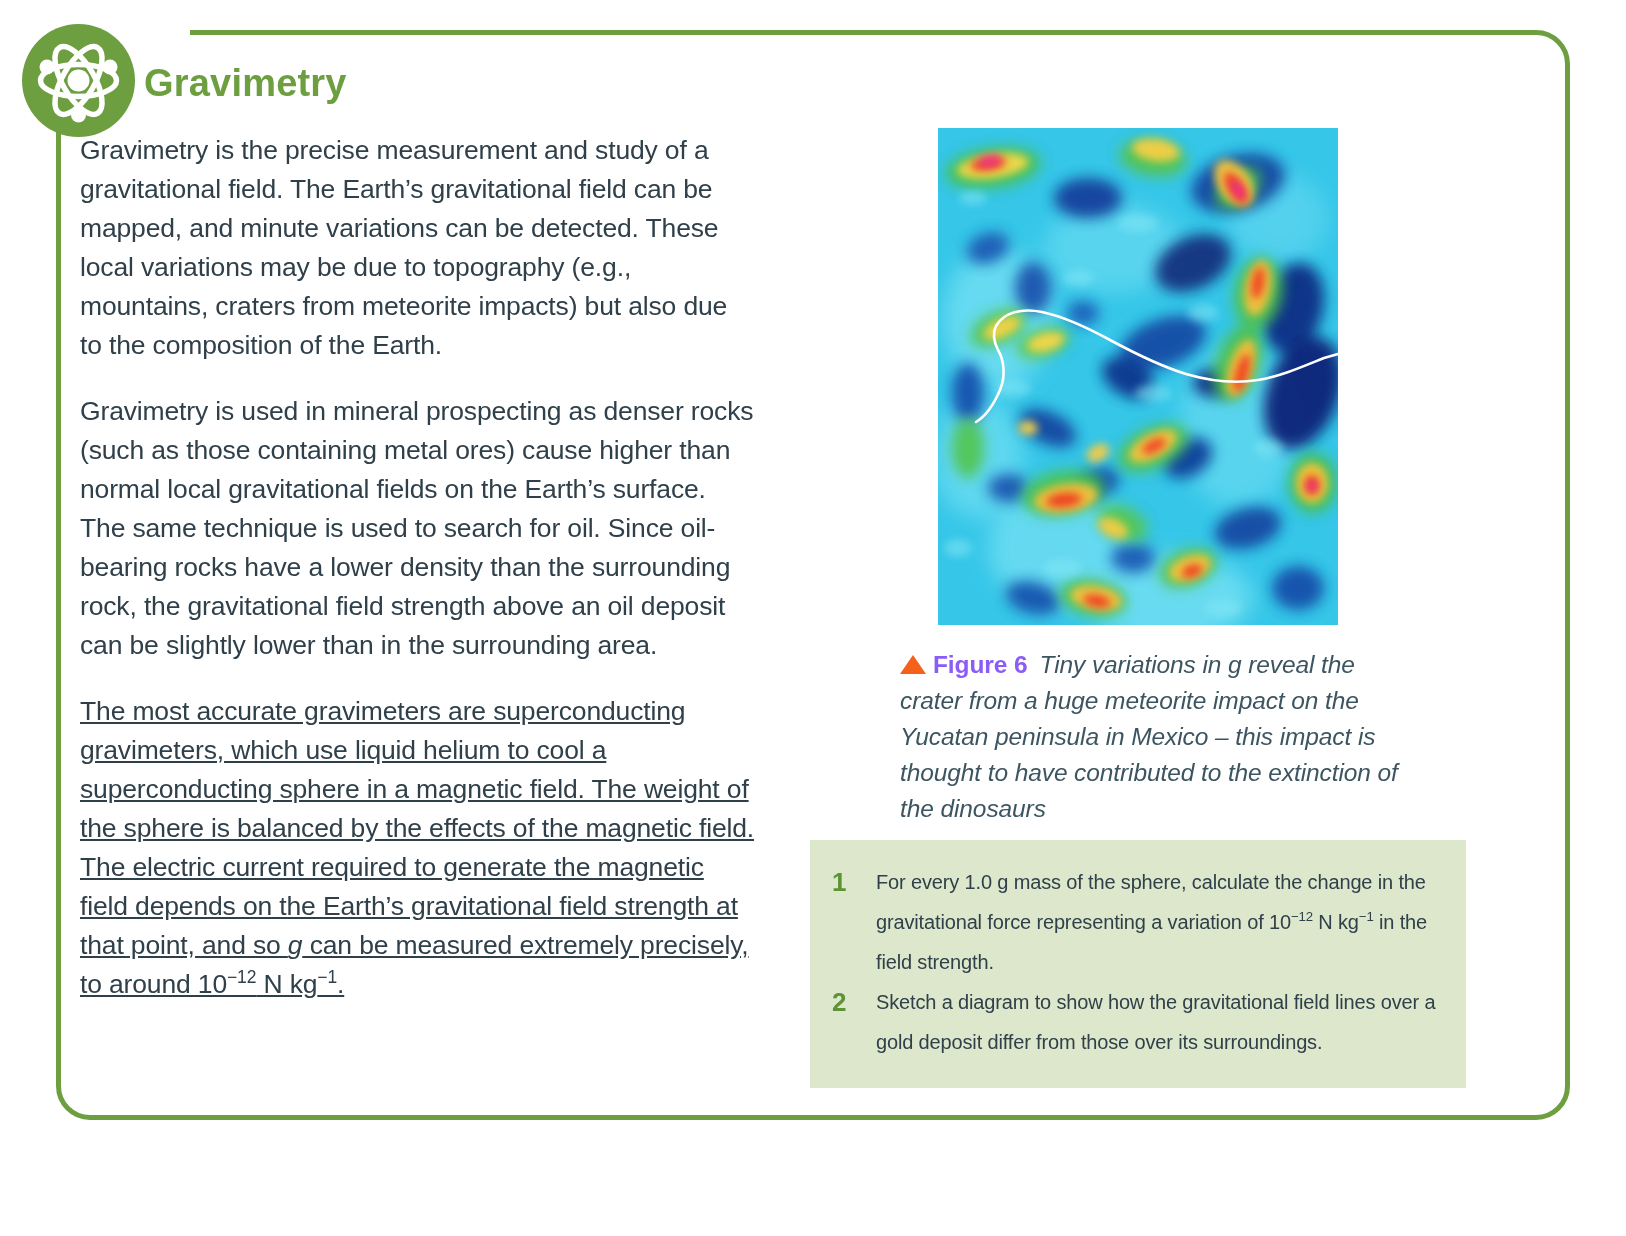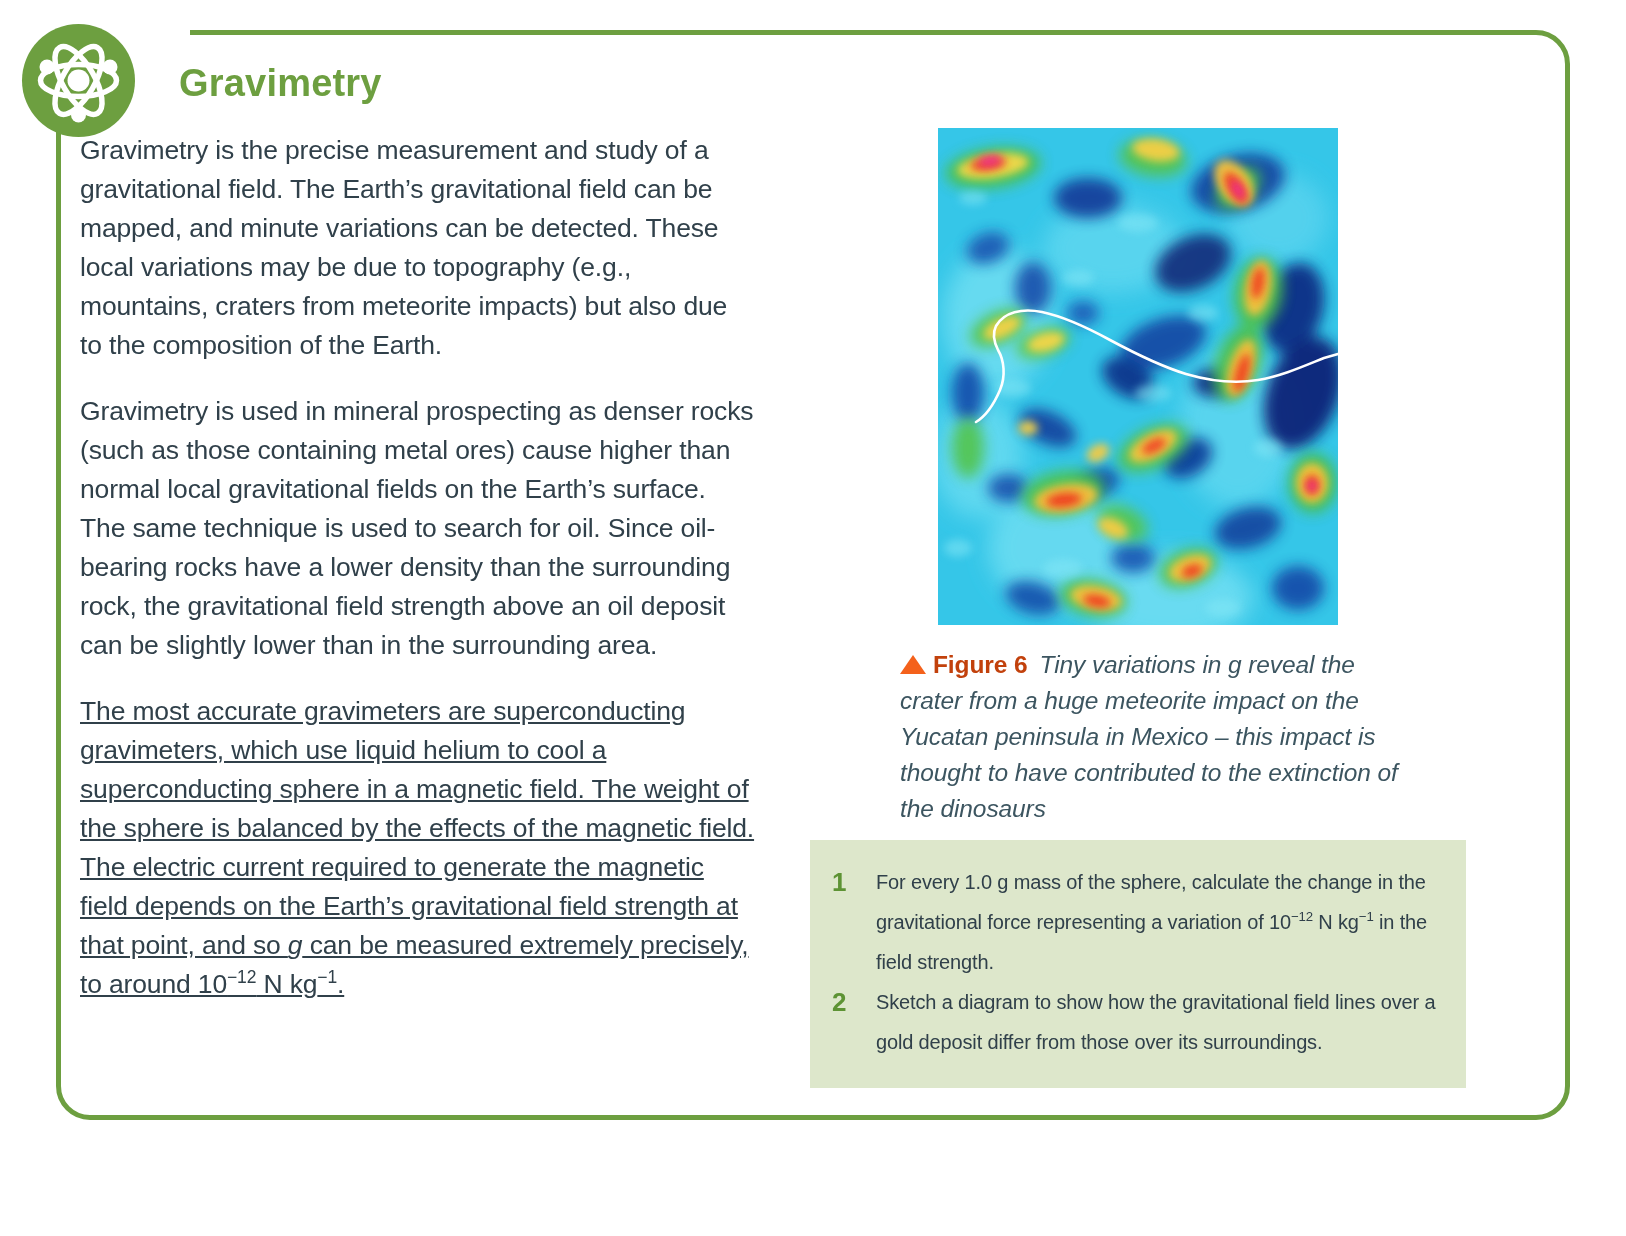--- a/index.html
+++ b/index.html
@@ -53,21 +53,20 @@
   
   #heading {
     position: absolute;
     left: 144px;
     top: 62px;
     font-size: 38px;
     font-weight: bold;
     color: #6d9f40;
     letter-spacing: 0.2px;
     white-space: nowrap;
-    margin-left: 35px;
   }
 
   
   #body-col {
     position: absolute;
     left: 80px;
     top: 131px;
     width: 680px;
   }
   .para {
@@ -117,21 +116,21 @@
     width: 0; height: 0;
     border-left: 13px solid transparent;
     border-right: 13px solid transparent;
     border-bottom: 19px solid #f4611b;
     vertical-align: -1px;
     margin-right: 7px;
   }
   #fig-label {
     font-style: normal;
     font-weight: bold;
-    color: #c2410c;
+    color: #8b5cf6;
     margin-right: 12px;
   }
 
   
   #questions-box {
     position: absolute;
     left: 810px;
     top: 840px;
     width: 656px;
     background: #dde7cb;

